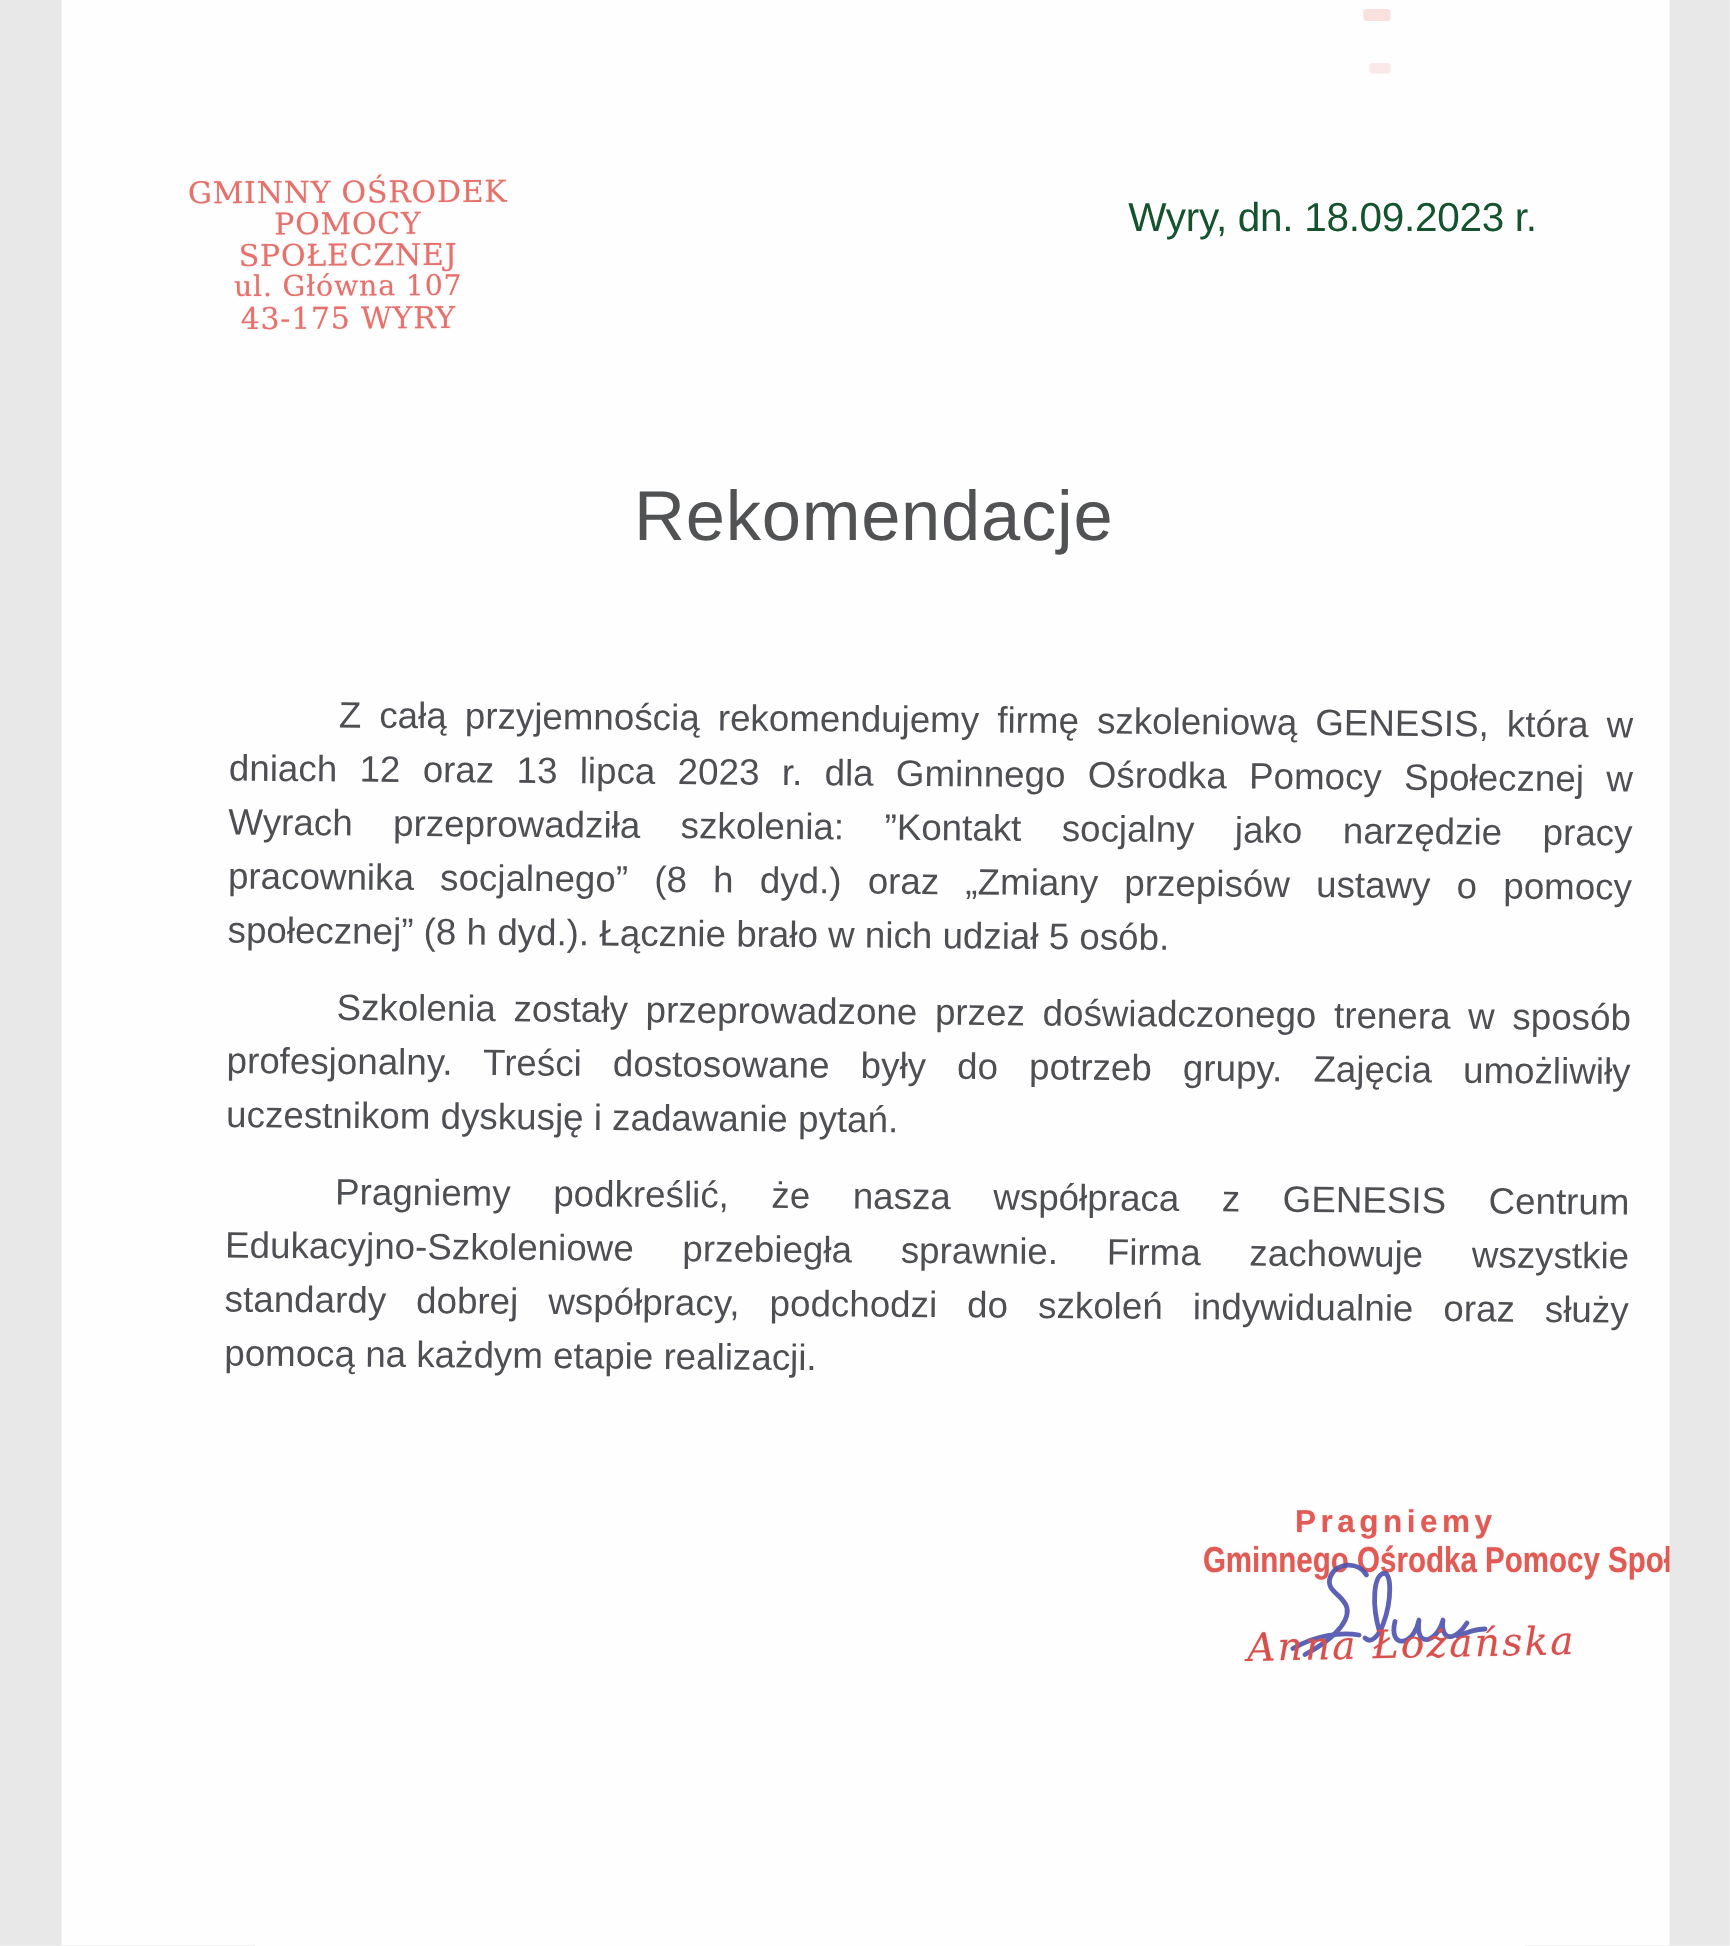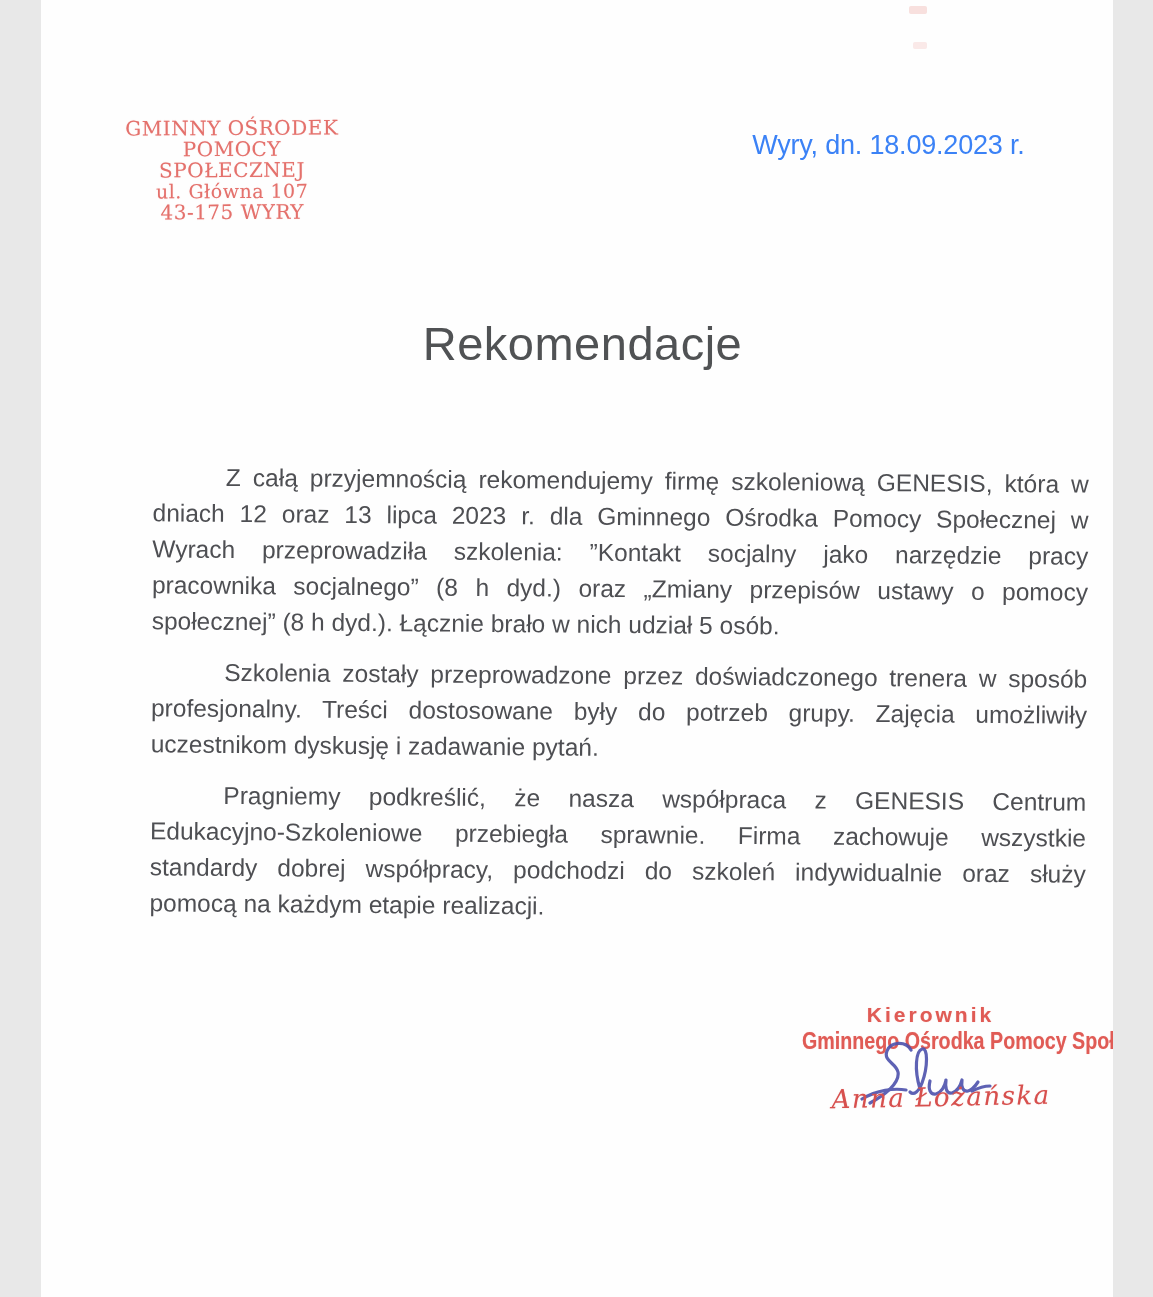--- a/index.html
+++ b/index.html
@@ -37,21 +37,21 @@
   .artifact.a1 { left: 868px; top: 6px;  width: 18px; height: 8px; background: #f2c6c3; opacity: .55; }
   .artifact.a2 { left: 872px; top: 42px; width: 14px; height: 7px; background: #f5d3d1; opacity: .5; }
 
   
   .dateline {
     position: absolute;
     top: 130px;
     right: 88px;
     font-size: 27px;
     letter-spacing: -0.2px;
-    color: #3b82f6;
+    color: #14532d;
   }
 
   
   .doc-title {
     position: absolute;
     top: 316px;
     left: 6px;
     width: 100%;
     text-align: center;
     font-size: 47px;
@@ -164,21 +164,21 @@
       <div class="line last">uczestnikom dyskusję i zadawanie pytań.</div>
     </div>
     <div class="para">
       <div class="line first">Pragniemy podkreślić, że nasza współpraca z GENESIS Centrum</div>
       <div class="line">Edukacyjno-Szkoleniowe przebiegła sprawnie. Firma zachowuje wszystkie</div>
       <div class="line">standardy dobrej współpracy, podchodzi do szkoleń indywidualnie oraz służy</div>
       <div class="line last">pomocą na każdym etapie realizacji.</div>
     </div>
   </div>
 
-  <div class="role-stamp">Kierownik</div>
+  <div class="role-stamp">Pragniemy</div>
   <div class="org-stamp">
     <span class="squeeze">Gminnego Ośrodka Pomocy Społecznej</span>
   </div>
 
   <svg class="signature-svg" viewBox="0 0 140 72" xmlns="http://www.w3.org/2000/svg">
     <g fill="none" stroke="#4d52ad" stroke-width="3.2" stroke-linecap="round" stroke-linejoin="round" opacity="0.9">
       <path d="M54,12 C49,3 34,3 30,13 C26,23 39,25 41,34 C43,45 28,57 13,65"></path>
       <path d="M5,61 C20,52 37,50 49,52"></path>
       <path d="M63,51 C57,31 59,13 65,11 C71,9 71,29 65,45 C62,53 57,58 53,54"></path>
       <path d="M73,43 C71,51 73,57 79,56 C85,54 88,47 89,42 C88,49 89,56 95,55 C101,53 104,46 105,42 C104,49 106,54 111,53 C115,52 119,47 121,44"></path>

